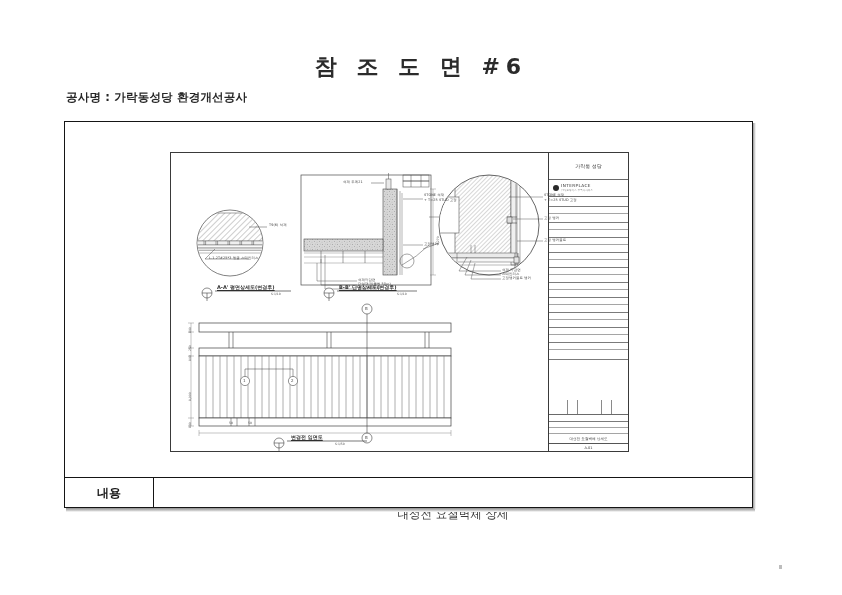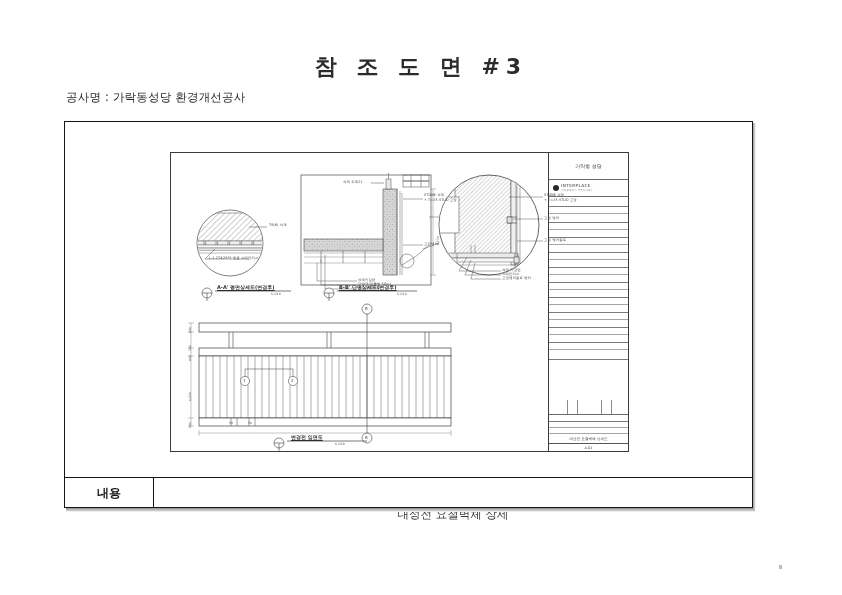--- a/index.html
+++ b/index.html
@@ -26,21 +26,21 @@
     font-size: 22px;
     font-weight: bold;
     letter-spacing: 6px;
     color: #2b2b2b;
   }
   #project-name {
     position: absolute;
     left: 66px;
     top: 90px;
     font-size: 11.5px;
-    font-weight: normal;
+    font-weight: bold;
     letter-spacing: 0.2px;
     color: #272727;
   }
 
   
   #sheet-frame {
     position: absolute;
     left: 64px;
     top: 121px;
     width: 689px;
@@ -237,21 +237,21 @@
     white-space: nowrap;
   }
   .dimtext.vert {
     transform: rotate(-90deg);
     transform-origin: left top;
   }
 </style>
 </head>
 <body>
 
-<div id="doc-title">참 조 도 면 #3</div>
+<div id="doc-title">참 조 도 면 #6</div>
 
 <div id="project-name">공사명 : 가락동성당 환경개선공사</div>
 
 <div id="sheet-frame">
 
   <div id="cad-frame">
     <div id="cad-inner">
 
       <svg id="cad-svg" width="457" height="298" viewBox="0 0 457 298">
         <defs>

